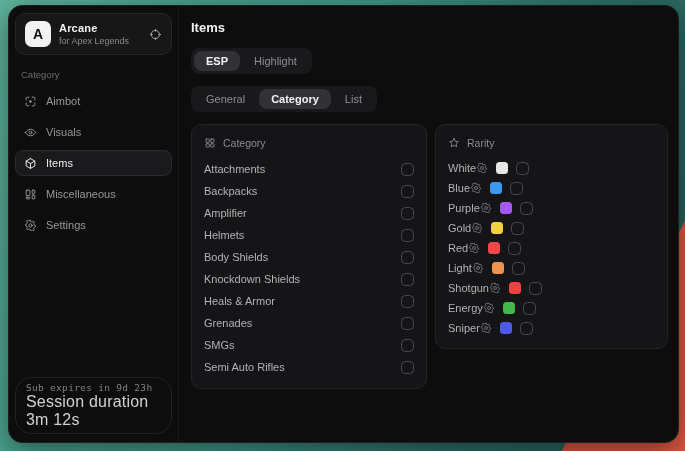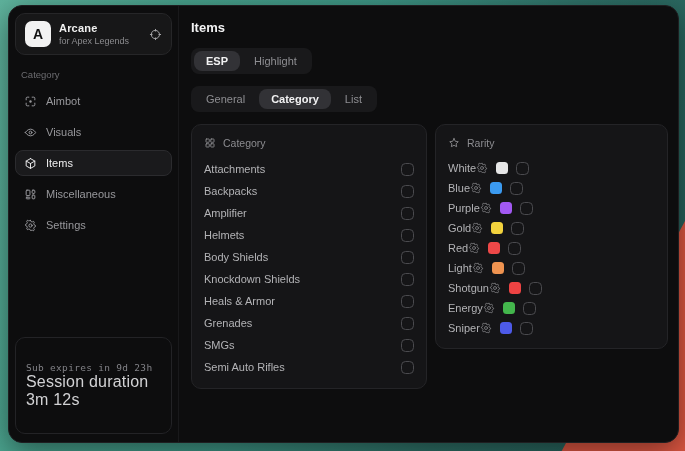--- a/index.html
+++ b/index.html
@@ -69,22 +69,22 @@
   }
   .nav-item svg { width: 13px; height: 13px; flex: none; }
   .nav-item.active {
     background: #1a1a1c;
     border-color: #2b2b2e;
     color: #ededee;
   }
   .sidebar-spacer { flex: 1; }
   .footer-box {
     border: 1px solid #232326;
-    border-radius: 10px;
-    padding: 24px 10px;
+    border-radius: 16px;
+    padding: 4px 10px;
   }
   .footer-line1 {
     font-family: "DejaVu Sans Mono", monospace;
     font-size: 9.5px; color: #828287; letter-spacing: .3px;
   }
   .footer-line2 {
     font-size: 16px; color: #d2d2d4; letter-spacing: .2px;
   }
 
   

